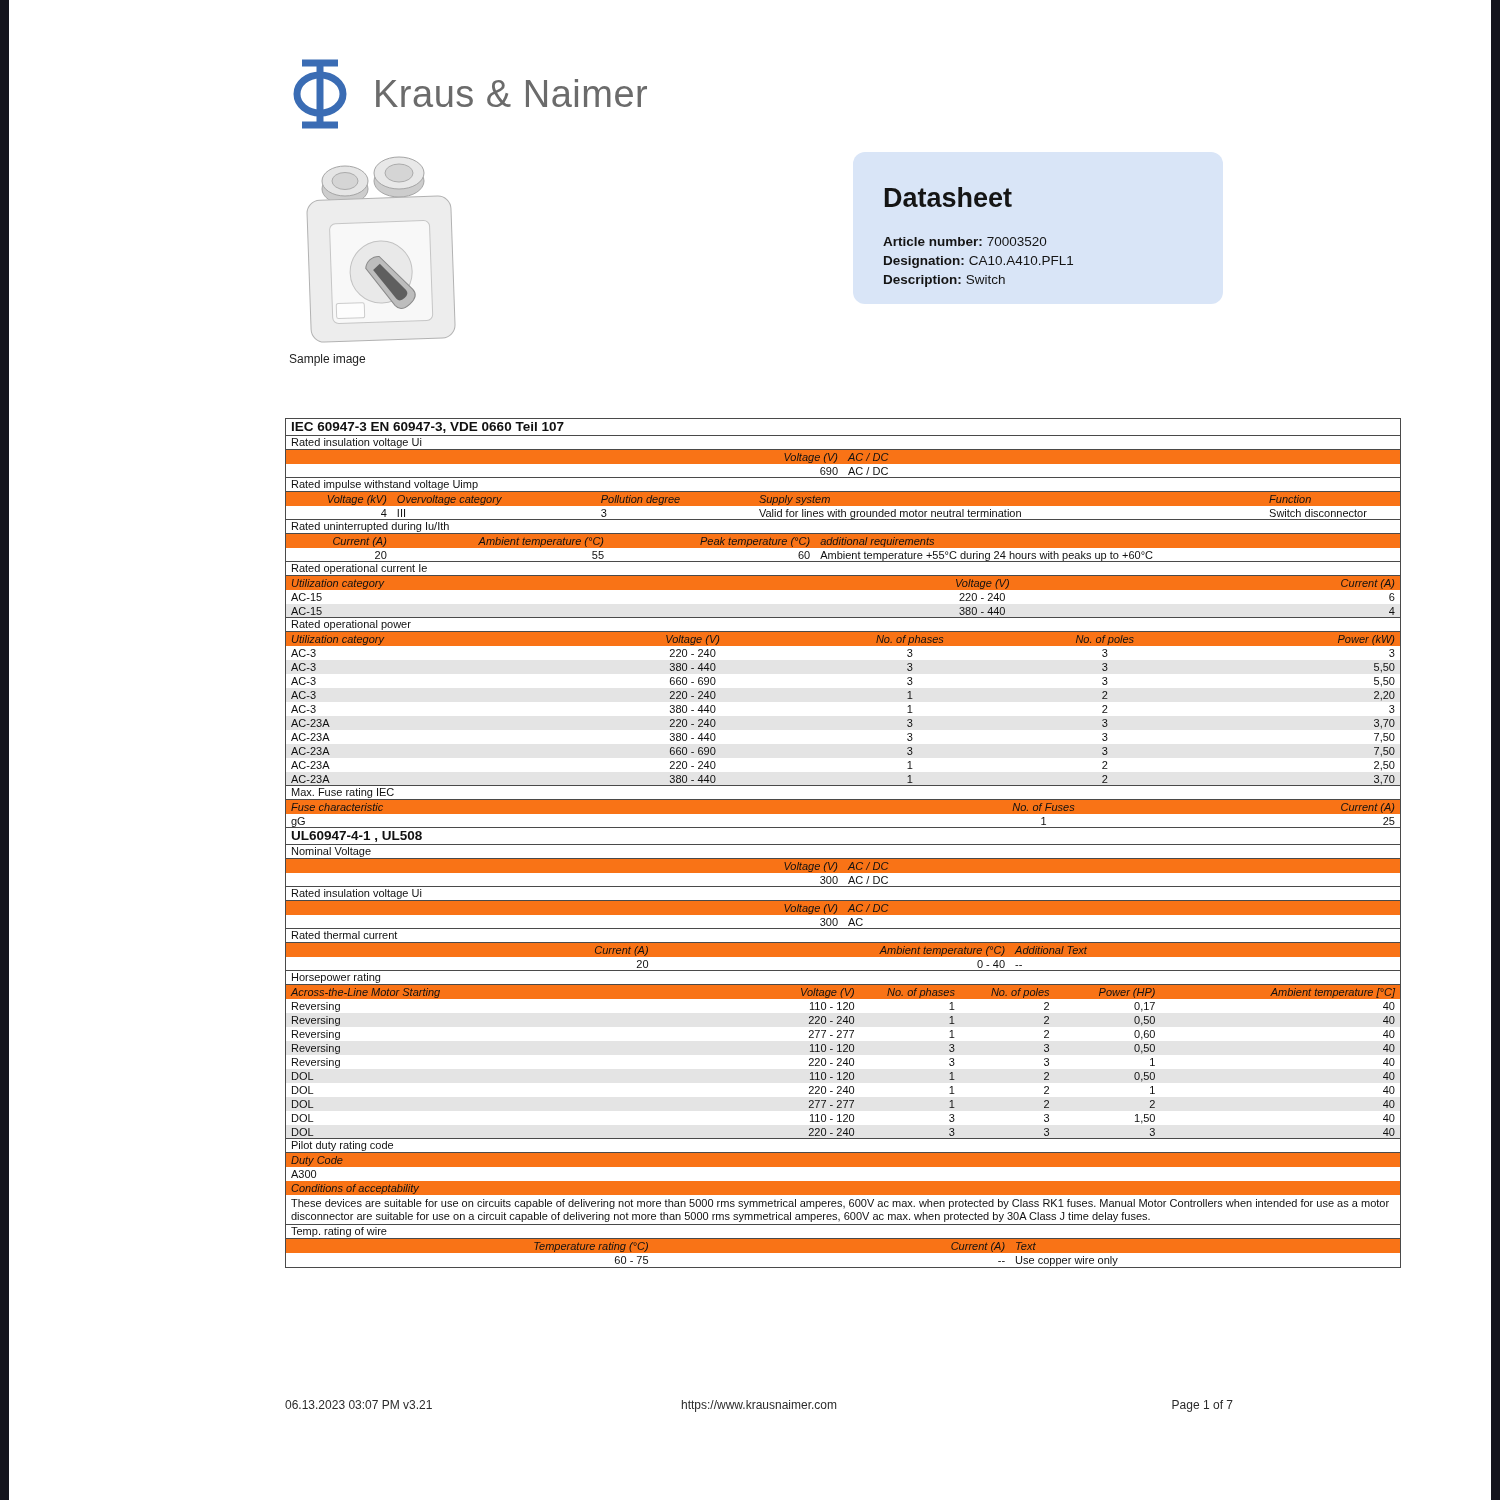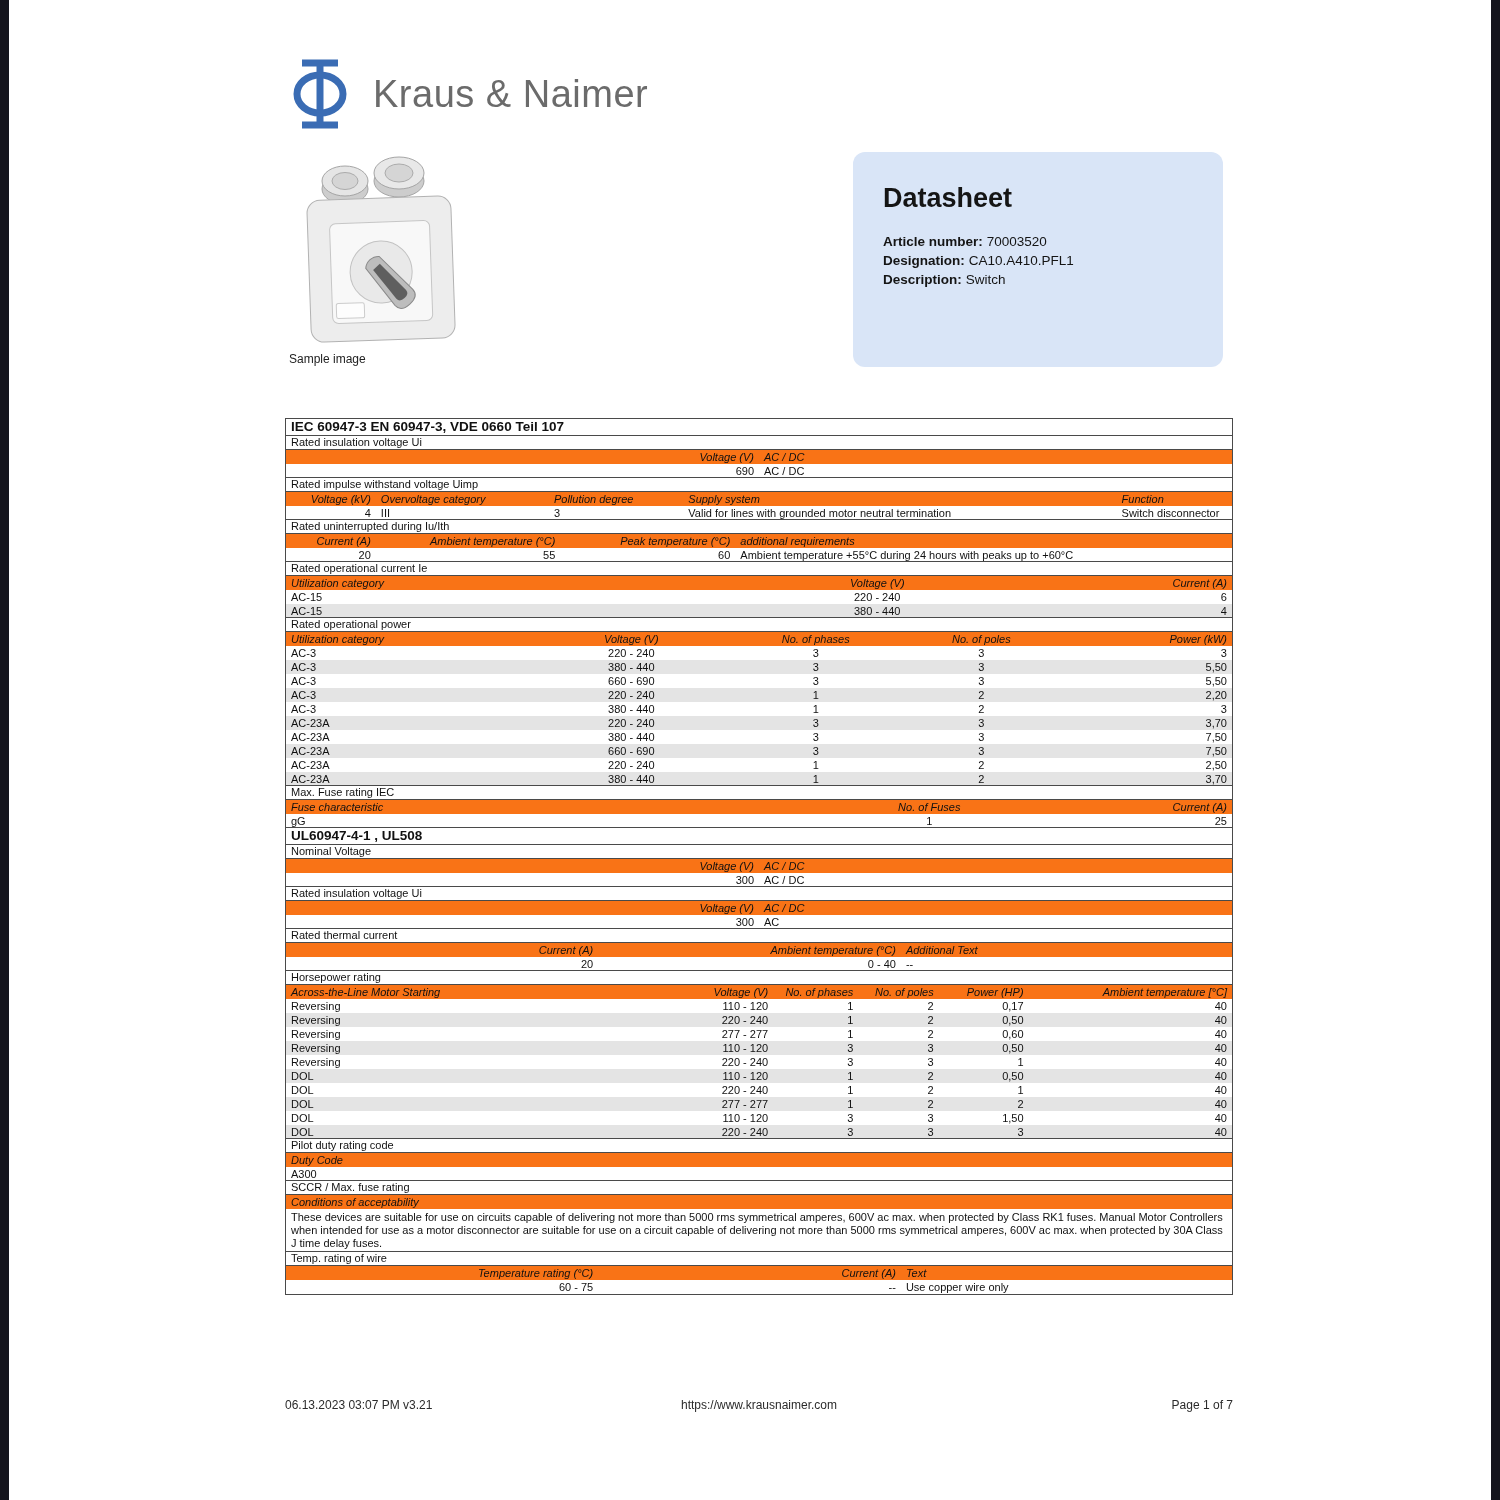--- a/index.html
+++ b/index.html
@@ -12,27 +12,27 @@
 
   
   .brand{position:absolute;left:283px;top:57px;display:flex;align-items:center;gap:16px}
   .brand-text{font-size:38px;color:#6b6b6b;letter-spacing:.5px}
 
   
   .product{position:absolute;left:295px;top:150px}
   .sample-caption{position:absolute;left:289px;top:352px;font-size:12px;color:#222}
 
   
-  .ds-box{position:absolute;left:853px;top:152px;width:370px;height:215px;background:#d9e5f7;border-radius:12px;padding:31px 30px}
+  .ds-box{position:absolute;left:853px;top:152px;width:370px;height:152px;background:#d9e5f7;border-radius:12px;padding:31px 30px}
   .ds-title{font-size:27px;font-weight:bold;color:#151515;margin-bottom:18px}
   .ds-field{font-size:13.5px;line-height:19px;color:#151515}
   .ds-field b{margin-right:4px}
 
   
-  .spec-table{position:absolute;left:285px;top:418px;width:948px;border:1px solid #4a4a4a;background:#fff}
+  .spec-table{position:absolute;left:285px;top:418px;width:1116px;border:1px solid #4a4a4a;background:#fff}
   .row{display:grid;align-items:center;min-height:14px;font-size:11px;line-height:12.5px}
   .row>span{padding:0 5px;white-space:nowrap;overflow:hidden}
   .row.hdr{background:#f97316;font-style:italic}
   .row.stripe{background:#e4e4e4}
   .row.title{font-weight:normal;border-top:1px solid #4a4a4a;border-bottom:1px solid #4a4a4a;margin-top:-1px;grid-template-columns:1fr;min-height:15px}
   .row.main{font-weight:bold;font-size:13.5px;min-height:18px;border-top:1px solid #4a4a4a;border-bottom:1px solid #4a4a4a;margin-top:-1px;grid-template-columns:1fr}
   .row.wrap{align-items:start}
   .row.wrap>span{white-space:normal;padding:2px 5px;line-height:13px}
 
   
@@ -381,21 +381,20 @@
       <span>3</span>
       <span>40</span>
     </div>
     <div class="row title" style="padding: 0px 5px;">Pilot duty rating code</div>
     <div class="row li hdr">
       <span>Duty Code</span>
     </div>
     <div class="row li">
       <span>A300</span>
     </div>
-    <div class="row title" style="padding: 0px 5px;">SCCR / Max. fuse rating</div>
     <div class="row li hdr">
       <span>Conditions of acceptability</span>
     </div>
     <div class="row li wrap">
       <span>These devices are suitable for use on circuits capable of delivering not more than 5000 rms symmetrical amperes, 600V ac max. when protected by Class RK1 fuses. Manual Motor Controllers when intended for use as a motor disconnector are suitable for use on a circuit capable of delivering not more than 5000 rms symmetrical amperes, 600V ac max. when protected by 30A Class J time delay fuses.</span>
     </div>
     <div class="row title" style="padding: 0px 5px;">Temp. rating of wire</div>
     <div class="row lg hdr">
       <span>Temperature rating (°C)</span>
       <span>Current (A)</span>

